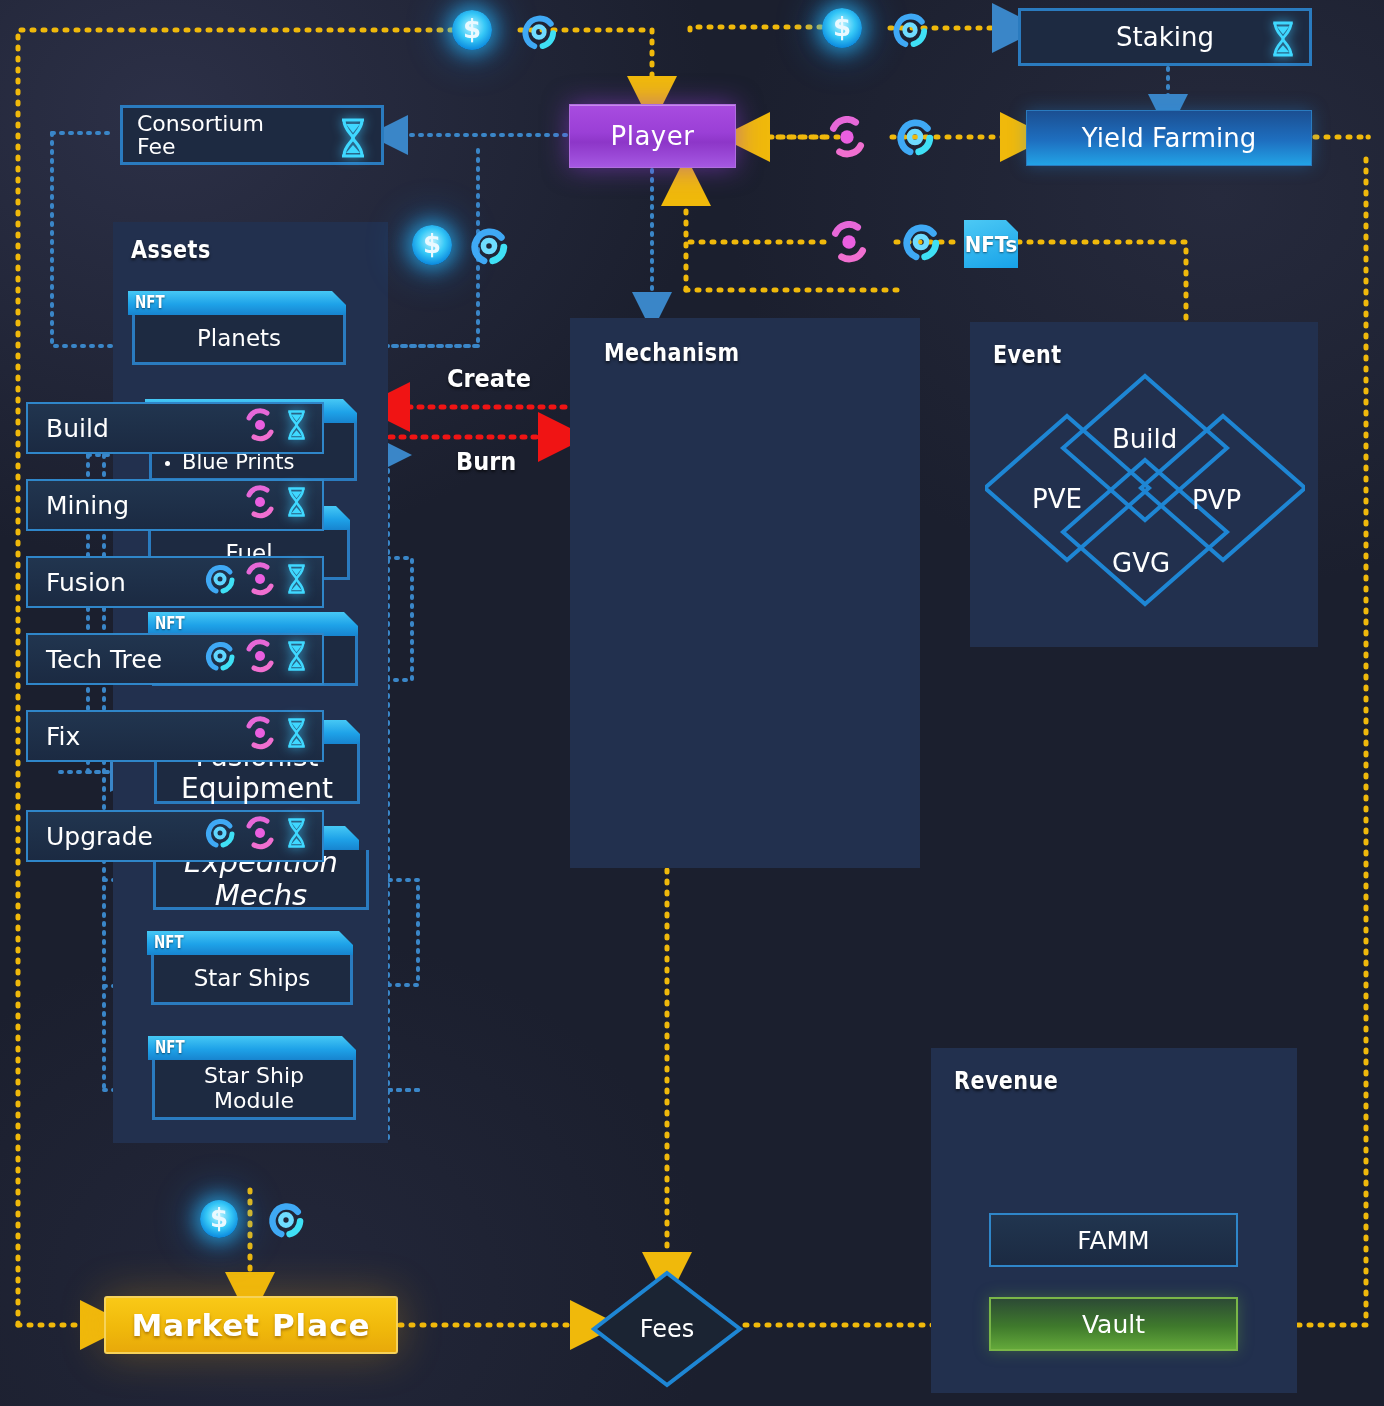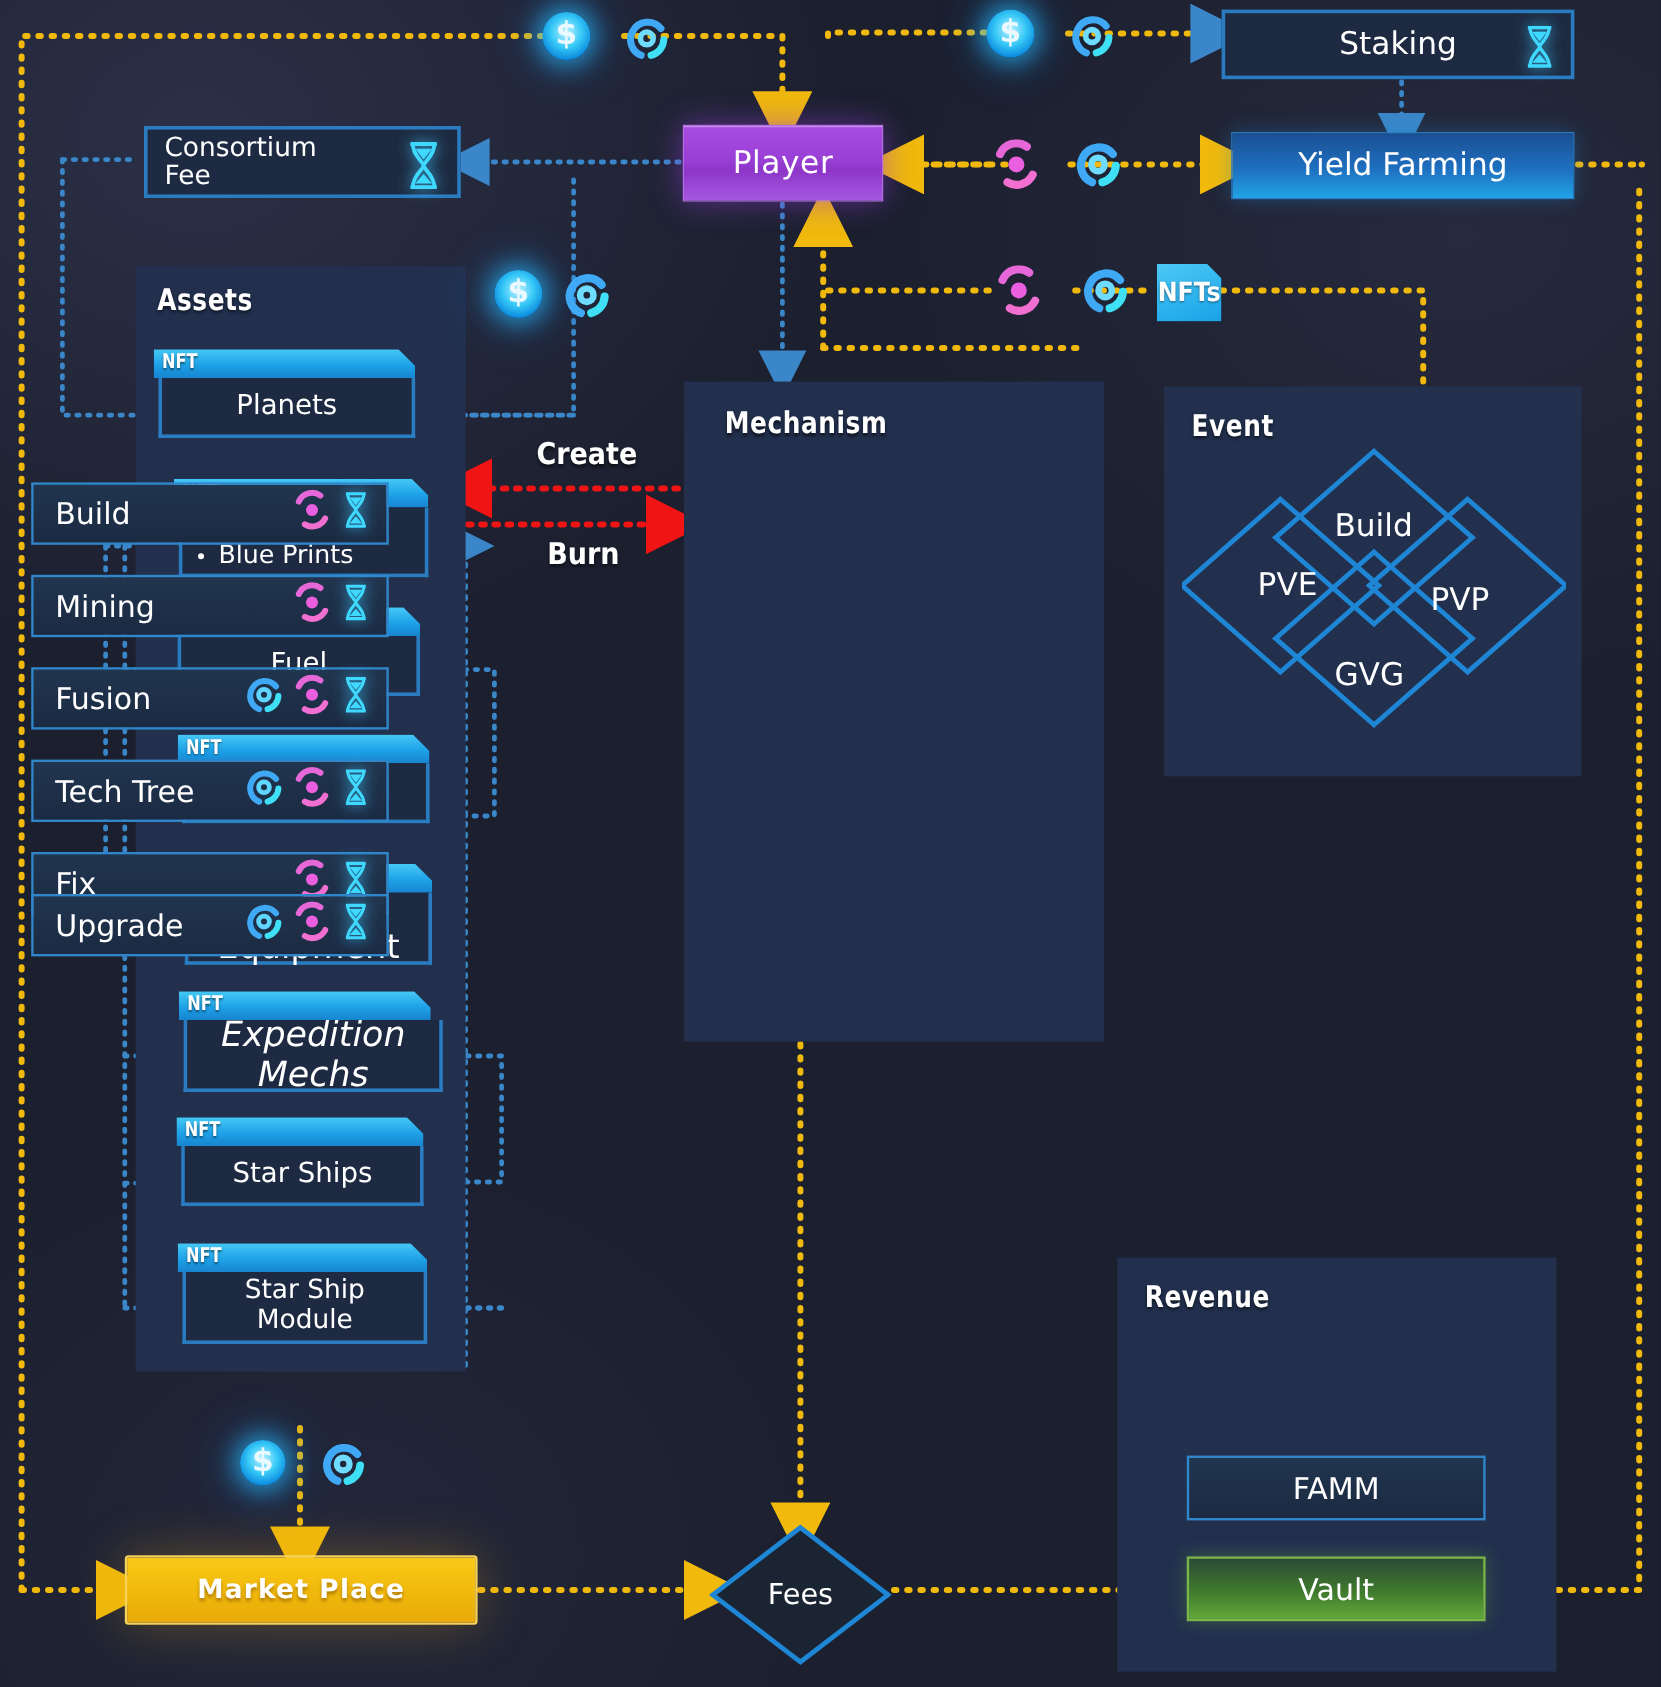--- a/index.html
+++ b/index.html
@@ -80,21 +80,21 @@
     display:flex;align-items:center;justify-content:center;color:#fff;
     font-size:25px;height:54px;width:249px;left:58px;}
   .rrow.vault{border:2px solid #7ab648;
     background:linear-gradient(180deg,#2c4a35 0%,#3f7a2c 55%,#63a83a 100%);
     box-shadow:0 0 14px rgba(110,180,60,.35);}
 
   
   .market{left:104px;top:1296px;width:294px;height:58px;
     border:2px solid #f6d25a;border-radius:3px;
     background:linear-gradient(180deg,#f9c917 0%,#f0b90b 55%,#e8a90a 100%);
-    color:#fff;font-size:22px;font-weight:bold;letter-spacing:1px;
+    color:#fff;font-size:31px;font-weight:bold;letter-spacing:1px;
     text-shadow:0 2px 3px rgba(120,70,0,.55);
     box-shadow:0 0 44px rgba(240,170,20,.30);}
 
   
   .feesdia{position:absolute;left:591px;top:1270px;width:152px;height:118px;}
   .feesdia .lbl{position:absolute;left:0;top:0;width:152px;height:118px;
     display:flex;align-items:center;justify-content:center;color:#fff;font-size:24px;}
 
   
   .nftstag{position:absolute;left:964px;top:220px;width:54px;height:48px;
@@ -447,21 +447,21 @@
               <path d="M7,4 H29 M7,40 H29"></path>
           <path d="M9,4 C9,14 18,19 18,22 C18,25 9,30 9,40"></path>
               <path d="M27,4 C27,14 18,19 18,22 C18,25 27,30 27,40"></path>
             </g>
           <path d="M11,8 H25 L18,17 Z" fill="#3fd8ff"></path>
             <path d="M11,37 H25 L18,29 Z" fill="#3fd8ff"></path>
         </svg></span>
     </span>
   </div>
 
-  <div class="mrow" style="top:745px;">
+  <div class="mrow" style="top:810px;">
     <span class="lbl">Upgrade</span>
     <span class="icons">
       <span>
         <svg width="34" height="34" viewBox="0 0 34 34">
           <path d="M27,10 A12,12 0 0,0 7,12 A12,12 0 0,0 13,29" stroke="#3fa9f5" stroke-width="5" fill="none" stroke-linecap="round"></path>
           <path d="M29,18 A12,12 0 0,1 20,29" stroke="#3fe0f5" stroke-width="5" fill="none" stroke-linecap="round"></path>
           <circle cx="17" cy="17" r="4.5" fill="none" stroke="#5fd6ff" stroke-width="4"></circle>
         </svg></span>
       <span>
         <svg width="34" height="34" viewBox="0 0 34 34">
@@ -484,21 +484,21 @@
 
   <div class="panel event"></div>
   <div class="panel-title" style="left:993px;top:340px;">Event</div>
   <svg style="position:absolute;left:985px;top:372px;width:320px;height:244px;" viewBox="0 0 320 244">
     <polygon class="diamond-evt" points="160,4 242,76 160,148 78,76"></polygon>
     <polygon class="diamond-evt" points="82,44 164,116 82,188 0,116"></polygon>
     <polygon class="diamond-evt" points="238,44 320,116 238,188 156,116"></polygon>
     <polygon class="diamond-evt" points="160,88 242,160 160,232 78,160"></polygon>
   </svg>
   <div class="evt-lbl" style="left:1112px;top:424px;">Build</div>
-  <div class="evt-lbl" style="left:1032px;top:473px;margin-left:16px;">PVE</div>
+  <div class="evt-lbl" style="left:1032px;top:484px;">PVE</div>
   <div class="evt-lbl" style="left:1192px;top:485px;">PVP</div>
   <div class="evt-lbl" style="left:1112px;top:548px;">GVG</div>
 
   <div class="panel revenue"></div>
   <div class="panel-title" style="left:954px;top:1066px;">Revenue</div>
   <div class="rrow" style="top:1213px;left:989px;width:249px;">
     <span>FAMM</span>
   </div>
   <div class="rrow vault" style="top:1297px;left:989px;width:249px;">
     <span>Vault</span>

